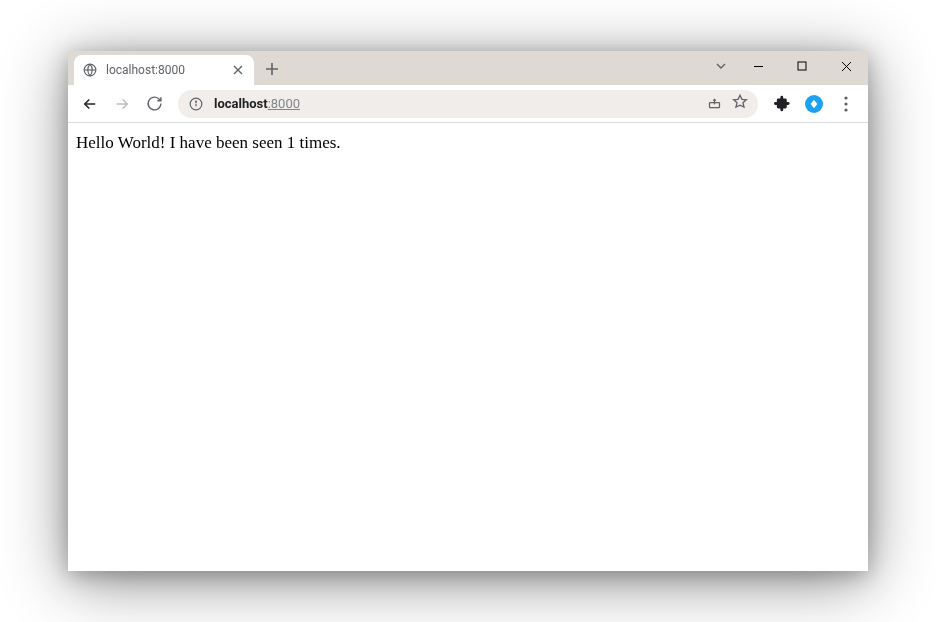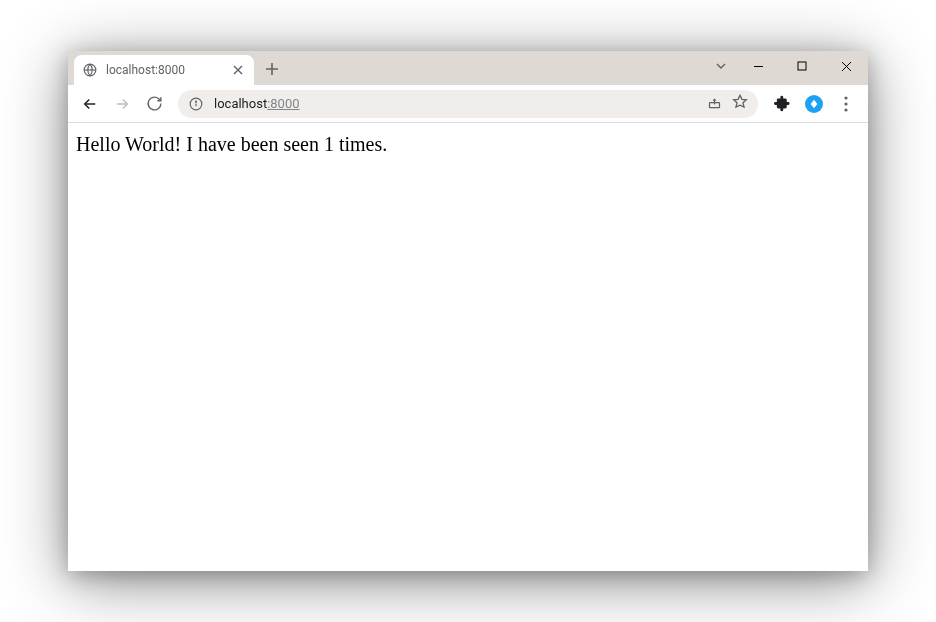--- a/index.html
+++ b/index.html
@@ -134,21 +134,21 @@
       margin: 0 6px;
     }
     .omnibox .info-icon {
       width: 16px;
       height: 16px;
       margin-right: 10px;
       display: flex;
       align-items: center;
       justify-content: center;
     }
-    .omnibox .url .host { color: #202124; }
+    .omnibox .url .host { color: #202124; font-weight: bold; }
     .omnibox .url .port { color: #80868b; text-decoration: underline; }
     .omnibox-right {
       margin-left: auto;
       display: flex;
       align-items: center;
       gap: 10px;
     }
     .toolbar-icon {
       width: 28px;
       height: 28px;
@@ -167,21 +167,21 @@
       align-items: center;
       justify-content: center;
     }
     .ext-badge svg { fill: #fff; }
     
     .content {
       flex: 1;
       background: #fff;
       padding: 10px 8px;
       font-family: "Times New Roman", Times, serif;
-      font-size: 20px;
+      font-size: 17px;
       color: #000;
     }
   </style>
 </head>
 <body>
 
 <div class="window">
 
   <div class="tab-strip">
     <div class="tab">

